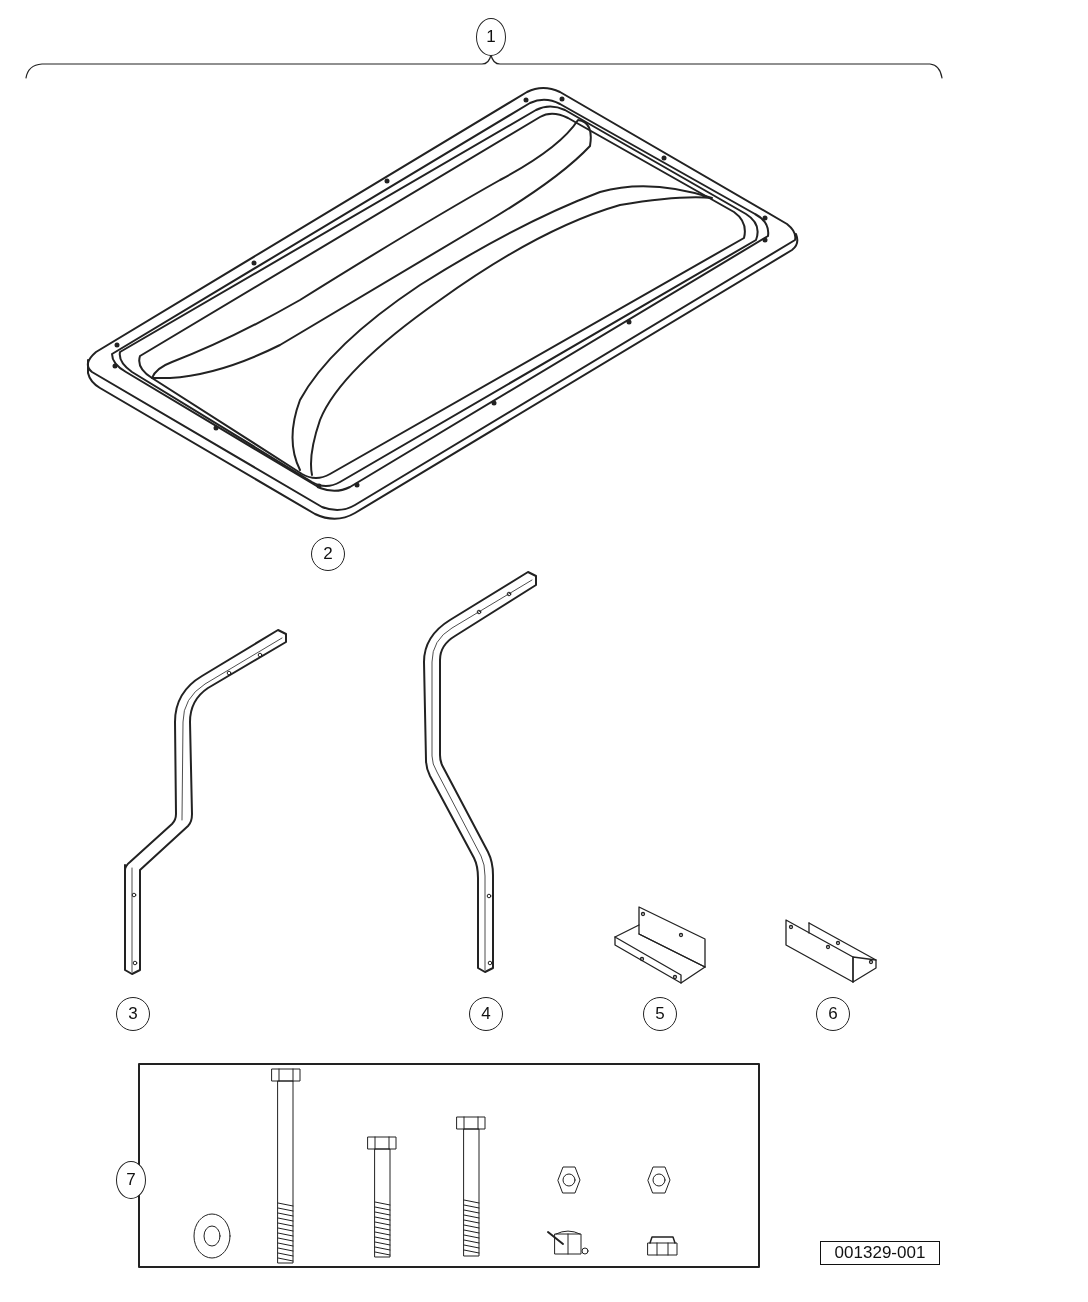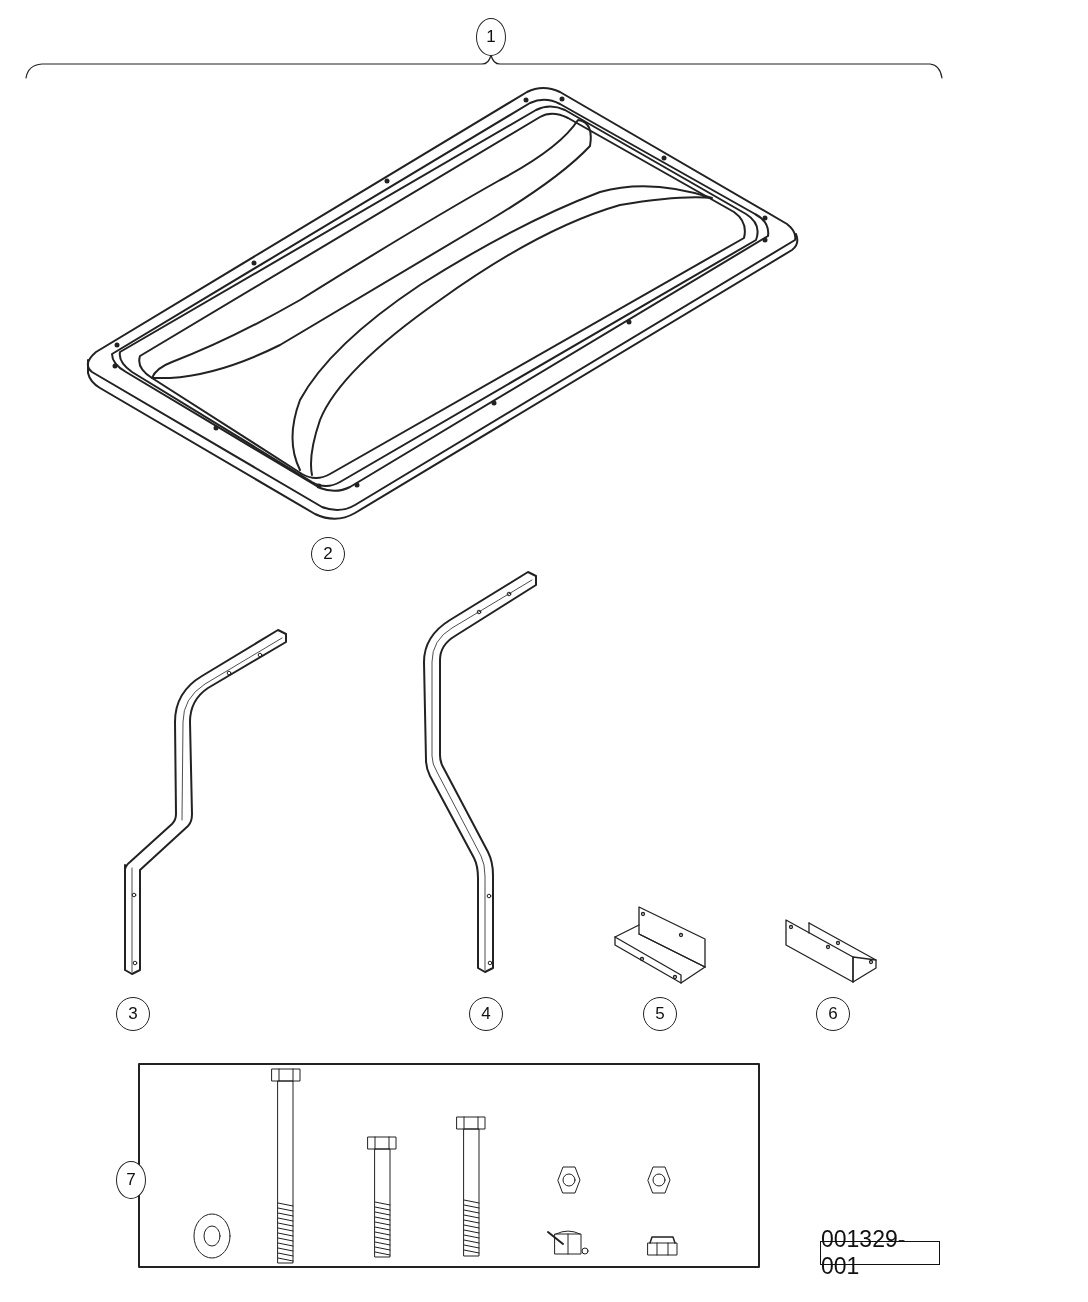--- a/index.html
+++ b/index.html
@@ -1,20 +1,20 @@
 <!DOCTYPE html>
 <html><head>
 <meta charset="utf-8">
 <style>
   html,body{margin:0;padding:0;background:#ffffff;}
   body{width:1088px;height:1302px;position:relative;overflow:hidden;font-family:"Liberation Sans",sans-serif;}
   svg.main{position:absolute;left:0;top:0;}
   .callout{position:absolute;width:34px;height:34px;border:1.3px solid #222;border-radius:50%;display:flex;align-items:center;justify-content:center;font-size:17px;color:#111;box-sizing:border-box;background:#fff;}
   .callout.oval{width:30px;height:38px;}
-  .figid{position:absolute;left:820px;top:1241px;width:120px;height:24px;border:1.5px solid #111;box-sizing:border-box;display:flex;align-items:center;justify-content:center;font-size:23px;color:#111;}
+  .figid{position:absolute;left:820px;top:1241px;width:120px;height:24px;border:1.5px solid #111;box-sizing:border-box;display:flex;align-items:center;justify-content:center;font-size:17px;color:#111;}
 </style>
 </head>
 <body>
 
 <svg class="main" width="1088" height="1302" viewBox="0 0 1088 1302" fill="none" stroke="#222" stroke-width="2" stroke-linecap="round" stroke-linejoin="round">
 
   <path d="M26 78 Q28 65 42 64 L482 64 Q489 64 491 55 Q493 64 500 64 L930 64 Q940 65 942 78" stroke-width="1.2"></path>
 
   <g>
 

